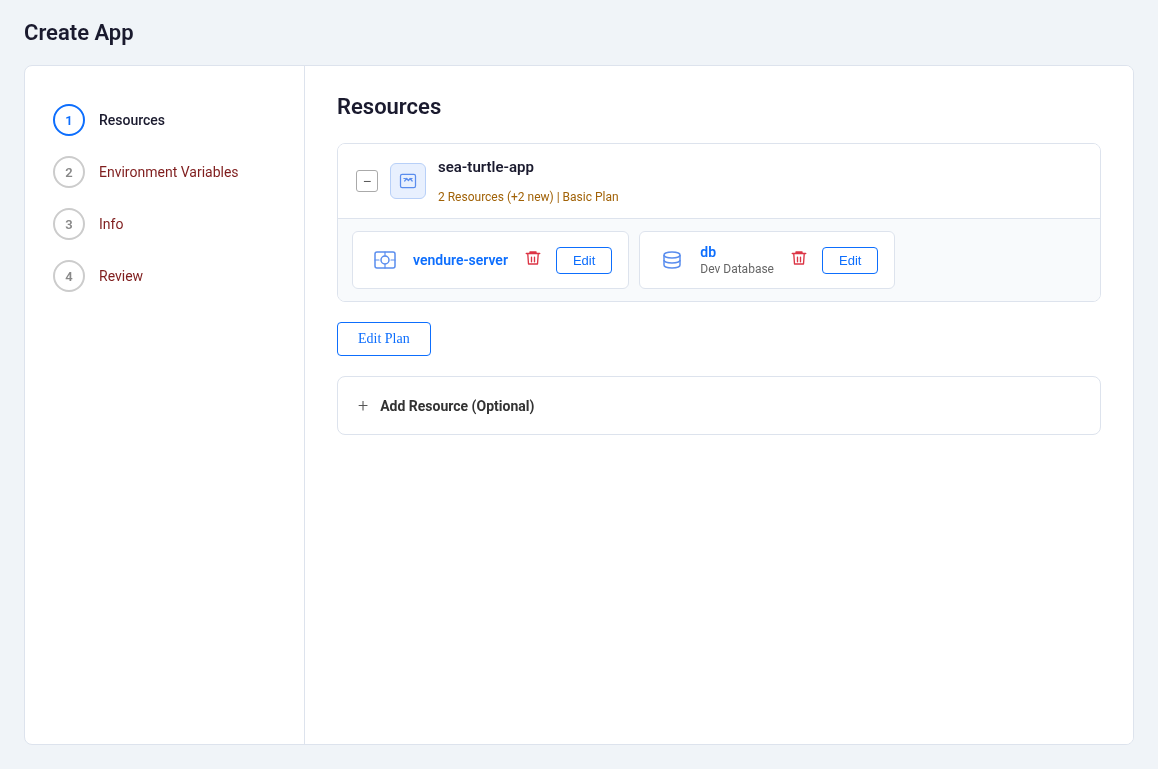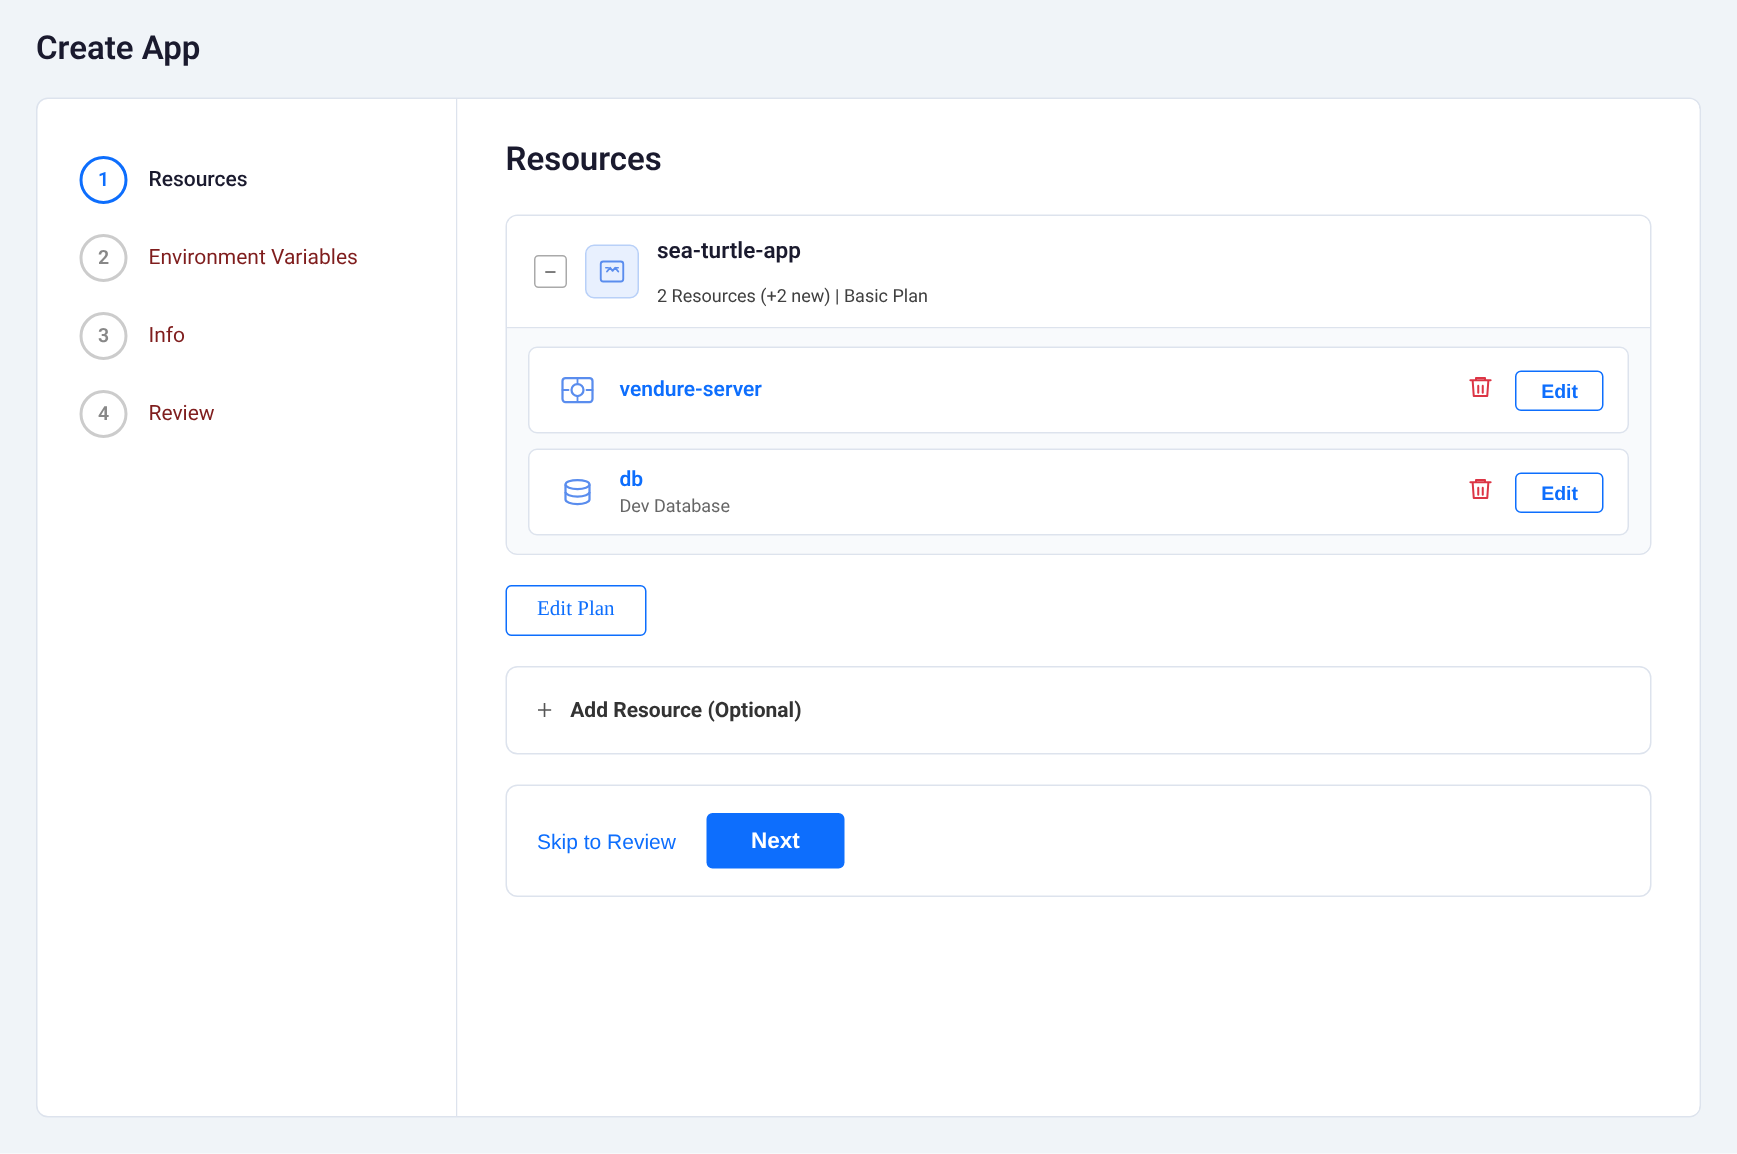--- a/index.html
+++ b/index.html
@@ -128,29 +128,29 @@
       height: 20px;
     }
     .app-info {}
     .app-name {
       font-size: 15px;
       font-weight: 600;
       color: #1a1a2e;
     }
     .app-meta {
       font-size: 12px;
-      color: #404040;
+      color: #a16207;
       margin-top: 14px;
     }
     
     .resources-list {
       background: #f8fafc;
       padding: 12px 14px;
       display: flex;
-      flex-direction: column;
+      flex-direction: row;
       gap: 10px;
     }
     .resource-row {
       background: #fff;
       border: 1px solid #dde3ed;
       border-radius: 6px;
       display: flex;
       align-items: center;
       padding: 12px 16px;
       gap: 12px;
@@ -191,21 +191,21 @@
       font-size: 16px;
     }
     .edit-btn {
       border: 1px solid #0d6efd;
       background: #fff;
       color: #0d6efd;
       padding: 5px 16px;
       border-radius: 4px;
       font-size: 13px;
       cursor: pointer;
-      font-weight: 700;
+      font-weight: 400;
     }
     
     .edit-plan-btn {
       border: 1px solid #0d6efd;
       background: #fff;
       color: #0d6efd;
       padding: 8px 20px;
       border-radius: 4px;
       font-size: 14px;
       cursor: pointer;
@@ -371,18 +371,14 @@
     
     <button class="edit-plan-btn">Edit Plan</button>
 
     
     <div class="add-resource-card">
       <span class="plus-icon">+</span>
       <span class="add-resource-label">Add Resource (Optional)</span>
     </div>
 
     
-    <div class="bottom-actions">
-      <button class="skip-link">Skip to Review</button>
-      <button class="next-btn">Next</button>
-    </div>
   </div>
 </div>
 
 </body></html>

